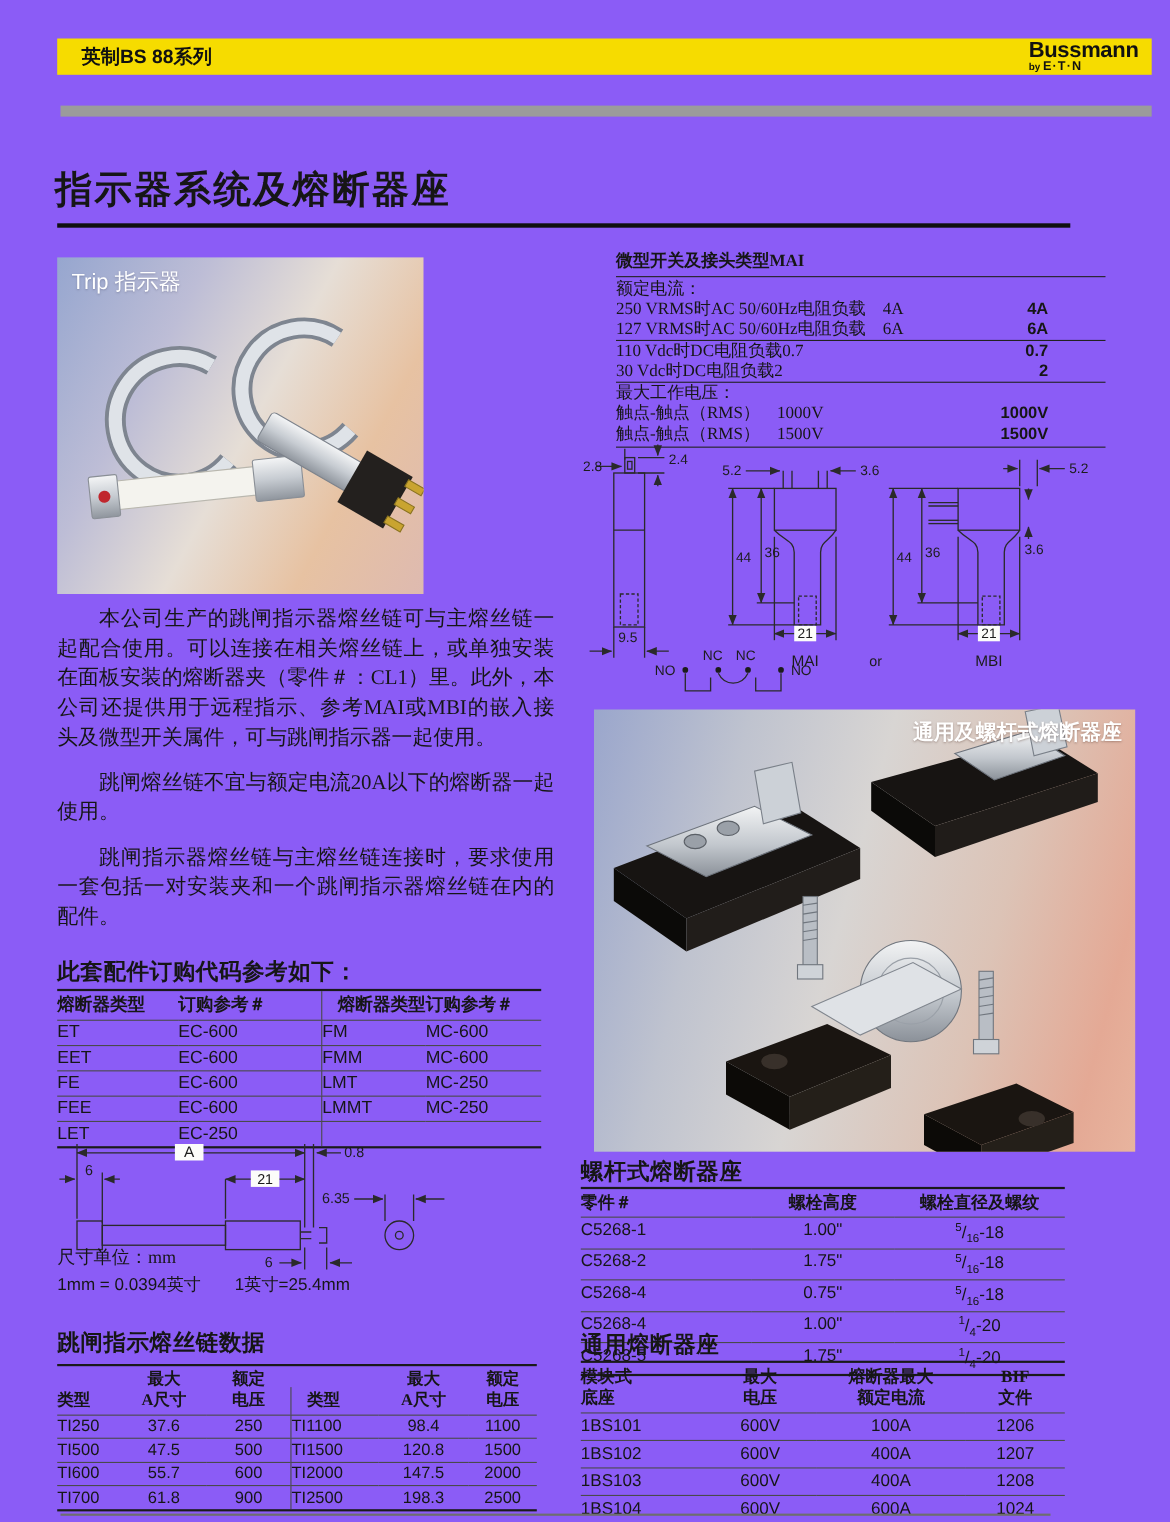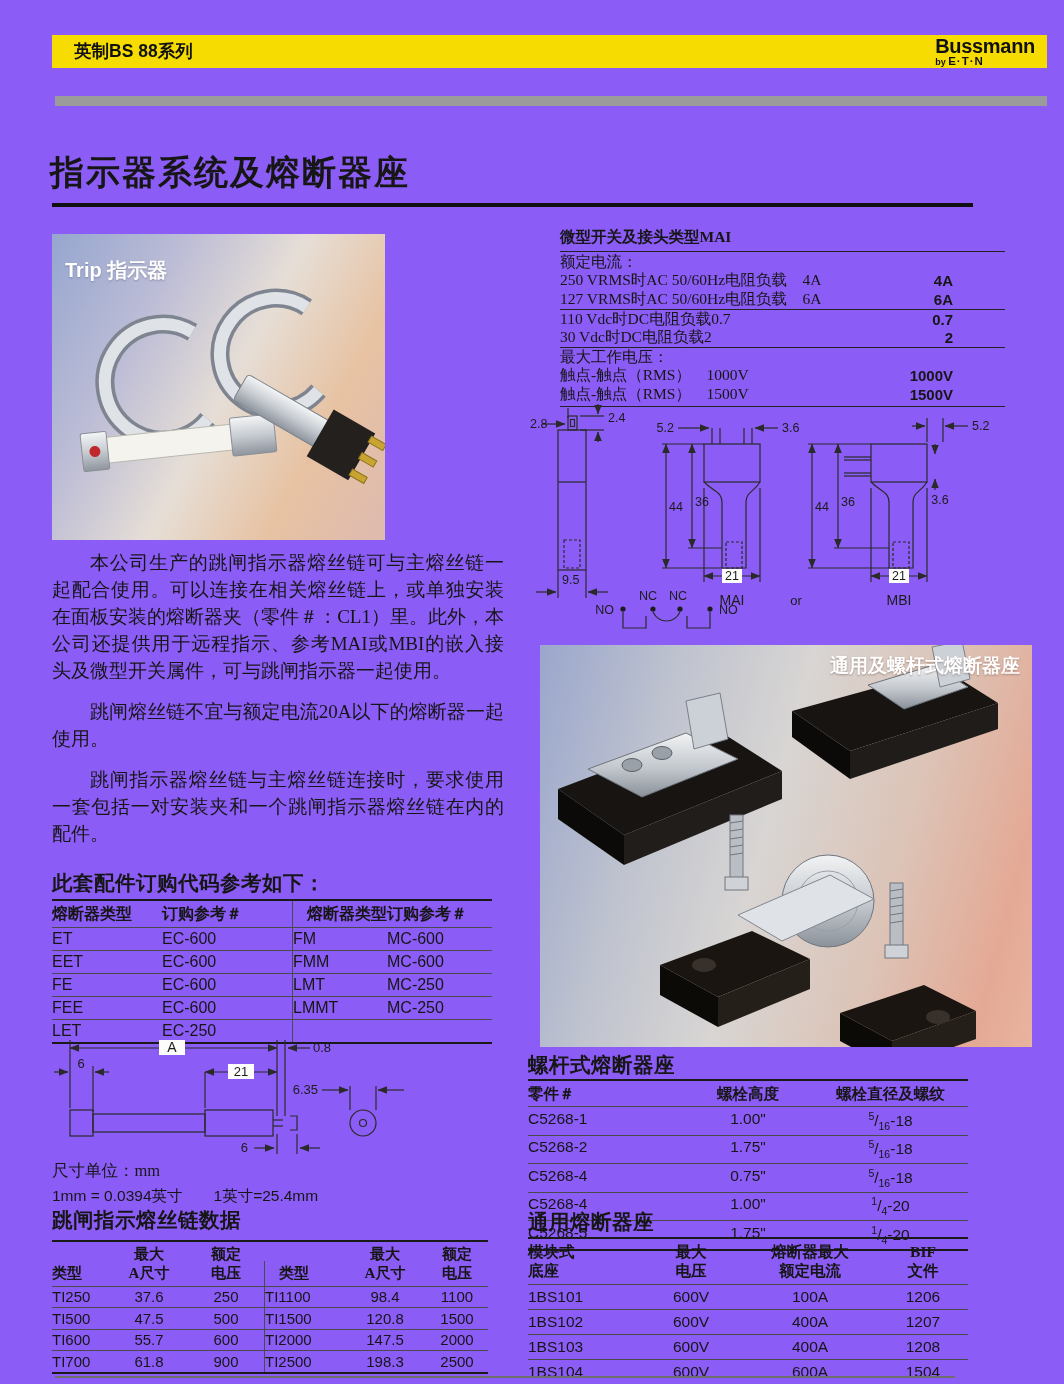--- a/index.html
+++ b/index.html
@@ -14,22 +14,22 @@
   .brand-name{font-size:20px;font-weight:bold;letter-spacing:-.3px;line-height:20px;}
   .brand-sub{font-size:9px;font-weight:bold;line-height:10px;}
   .brand-sub .eaton{font-size:11.5px;letter-spacing:1px;}
   .graybar{position:absolute;left:55px;top:96px;width:992px;height:10px;background:#9b9b9b;}
   
   .title{position:absolute;left:50px;top:150px;margin:0;font-size:34px;font-weight:bold;letter-spacing:2px;}
   .title-rule{position:absolute;left:52px;top:203px;width:921px;height:4px;background:#101010;}
   
   .photo1{position:absolute;left:52px;top:234px;width:333px;height:306px;
           background:linear-gradient(118deg,#96a6cf 0%,#bdbdd6 28%,#e6ded6 52%,#e7c2a2 76%,#debab0 100%);}
-  .photo1-label{position:absolute;left:13px;top:9px;color:#fff;font-weight:bold;font-size:20px;
-          font-family:"Liberation Sans","DejaVu Sans",sans-serif;text-shadow:0 1px 2px rgba(60,60,90,.35);margin-top:14px;}
+  .photo1-label{position:absolute;left:13px;top:9px;color:#fff;font-weight:normal;font-size:20px;
+          font-family:"Liberation Sans","DejaVu Sans",sans-serif;text-shadow:0 1px 2px rgba(60,60,90,.35);}
   .photo2{position:absolute;left:540px;top:645px;width:492px;height:402px;
           background:linear-gradient(105deg,#9aa6cc 0%,#bfc3cf 24%,#d8d5d3 46%,#dcc3b6 70%,#e4a995 90%,#e8b49e 100%);}
   .photo2-label{position:absolute;right:12px;top:8px;color:#fff;font-weight:bold;font-size:19px;
           text-shadow:0 1px 2px rgba(80,50,40,.4);}
   .photo1 svg,.photo2 svg{position:absolute;left:0;top:0;}
   
   .micro{position:absolute;left:528px;top:227px;width:445px;font-size:15.5px;margin-left:32px;}
   .micro-title{font-weight:bold;border-bottom:1.5px solid #222;padding-bottom:3px;margin-bottom:1px;}
   .micro-rows{border-bottom:1.5px solid #222;padding-bottom:2px;}
   .mrow{display:flex;justify-content:space-between;align-items:center;height:18.6px;}
@@ -62,21 +62,21 @@
   .trip-grid .ctr{text-align:center;}
   .screw-grid{left:528px;top:1079px;width:440px;grid-template-columns:155px 130px 155px;font-size:15.5px;}
   .screw-grid .c{padding:2.6px 0;}
   .screw-grid .ctr{text-align:center;}
   .screw-grid sup{font-size:10.5px;}
   .screw-grid sub{font-size:10.5px;}
   .uni-grid{left:528px;top:1237px;width:440px;grid-template-columns:112px 102px 136px 90px;font-size:15.5px;}
   .uni-grid .c{padding:3px 0;}
   .uni-grid .ctr{text-align:center;}
   
-  .units{position:absolute;left:52px;top:1160px;font-size:16.5px;}
+  .units{position:absolute;left:52px;top:1132px;font-size:16.5px;}
   .units .u2{font-family:"Liberation Sans","DejaVu Sans",sans-serif;font-size:15.5px;margin-top:4px;}
   .bottom-rule{position:absolute;left:55px;top:1376px;width:900px;height:2px;background:#6e6e6e;}
   text{font-family:"Liberation Sans","DejaVu Sans",sans-serif;}
 </style>
 </head>
 <body>
 
 <div class="page">
 
   <div class="band">
@@ -486,17 +486,17 @@
     <div class="c ctr">600V</div>
     <div class="c ctr">400A</div>
     <div class="c ctr">1207</div>
     <div class="c">1BS103</div>
     <div class="c ctr">600V</div>
     <div class="c ctr">400A</div>
     <div class="c ctr">1208</div>
     <div class="c">1BS104</div>
     <div class="c ctr">600V</div>
     <div class="c ctr">600A</div>
-    <div class="c ctr">1504</div>
+    <div class="c ctr">1024</div>
   </div>
 
   <div class="bottom-rule"></div>
 </div>
 
 </body></html>

